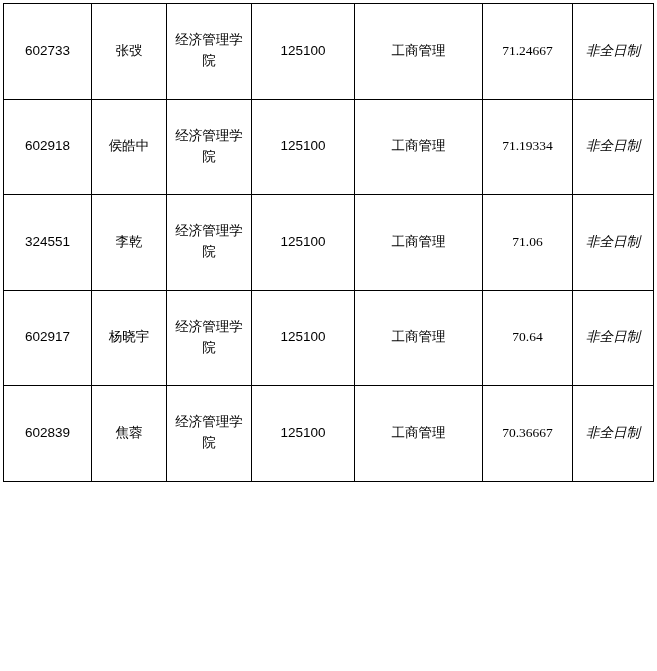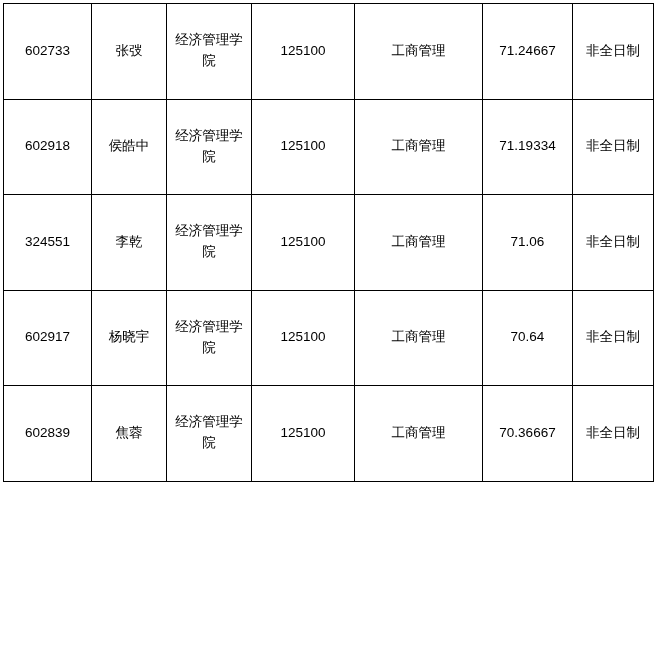--- a/index.html
+++ b/index.html
@@ -43,22 +43,22 @@
   col.c-major-code { width: 103px; }
   col.c-major  { width: 128px; }
   col.c-score  { width: 90px; }
   col.c-type   { width: 81px; }
 
   td.cell-id       { font-size: 13.5px; }
   td.cell-name     { font-size: 13.5px; }
   td.cell-college  { font-size: 12.5px; line-height: 1.7; }
   td.cell-major-code { font-size: 13.5px; }
   td.cell-major    { font-size: 13px; }
-  td.cell-score    { font-size: 13.5px; }
-  td.cell-type     { font-size: 13px; }
+  td.cell-score    { font-size: 13.5px; font-family: Liberation Serif, serif; }
+  td.cell-type     { font-size: 13px; font-style: italic; }
 </style>
 </head>
 <body>
 
 <div class="sheet">
   <table class="admit-table">
     <colgroup>
       <col class="c-id">
       <col class="c-name">
       <col class="c-college">

